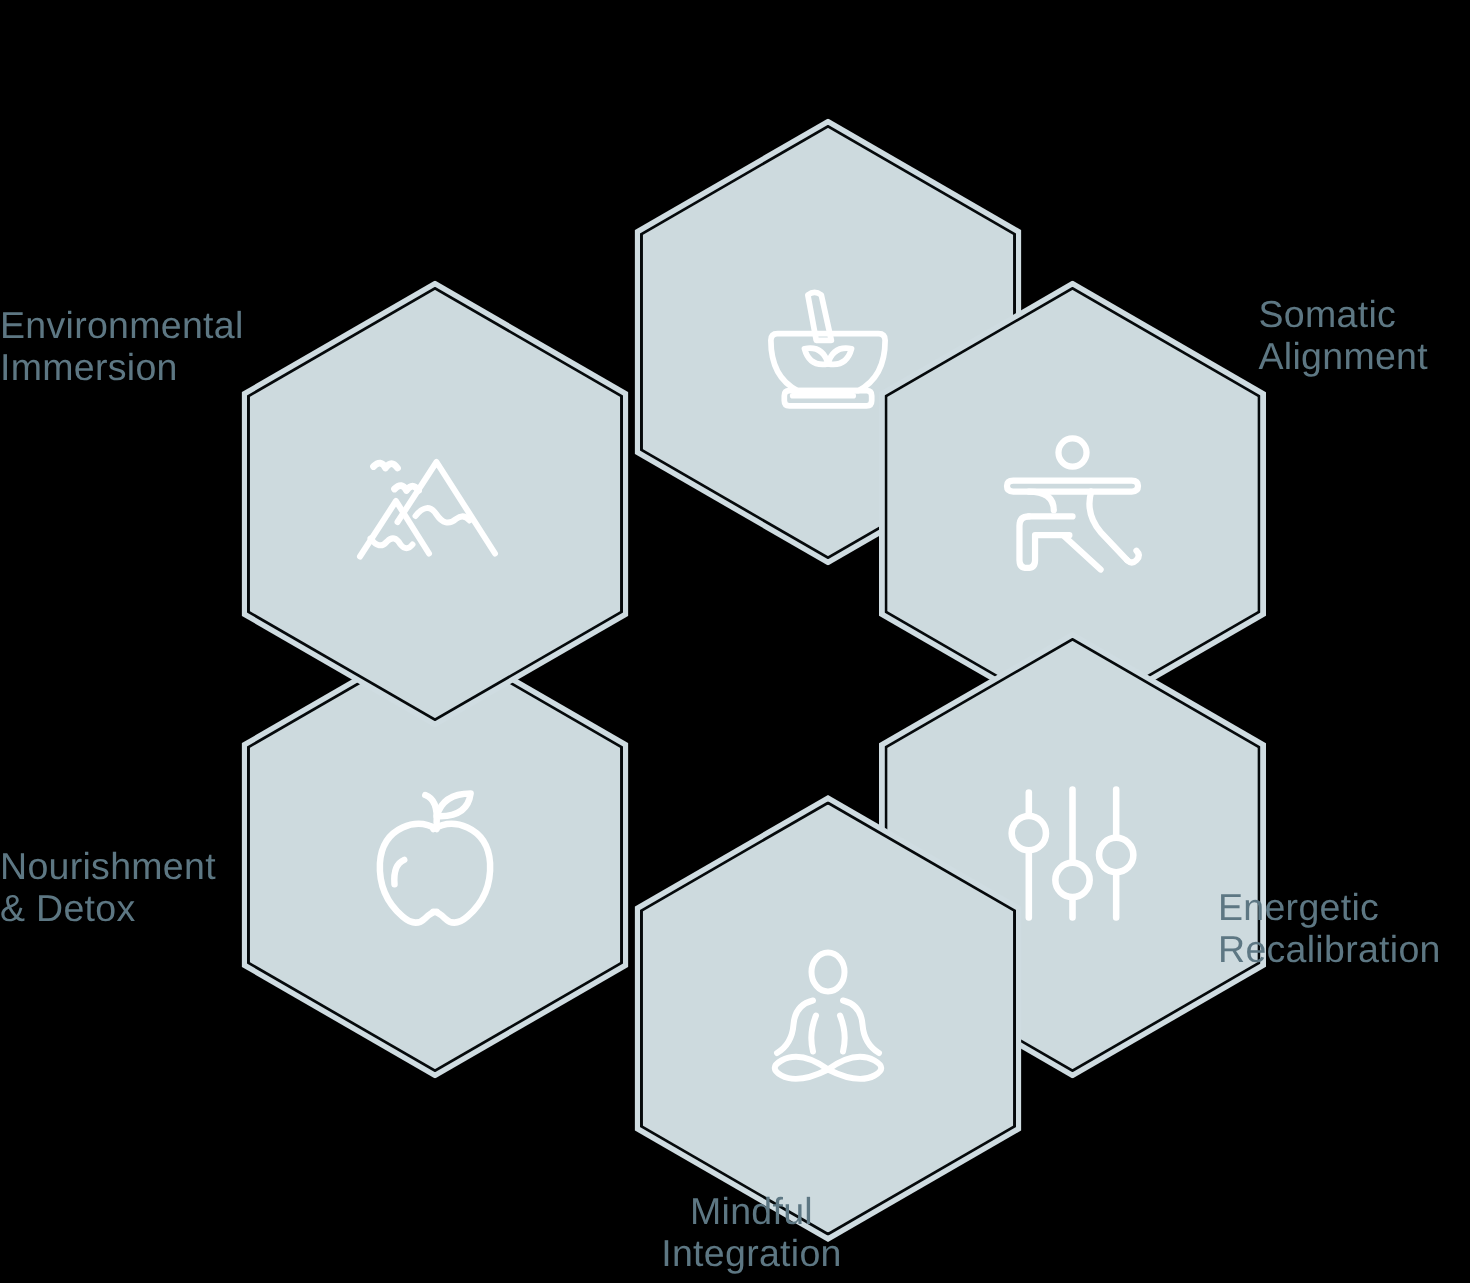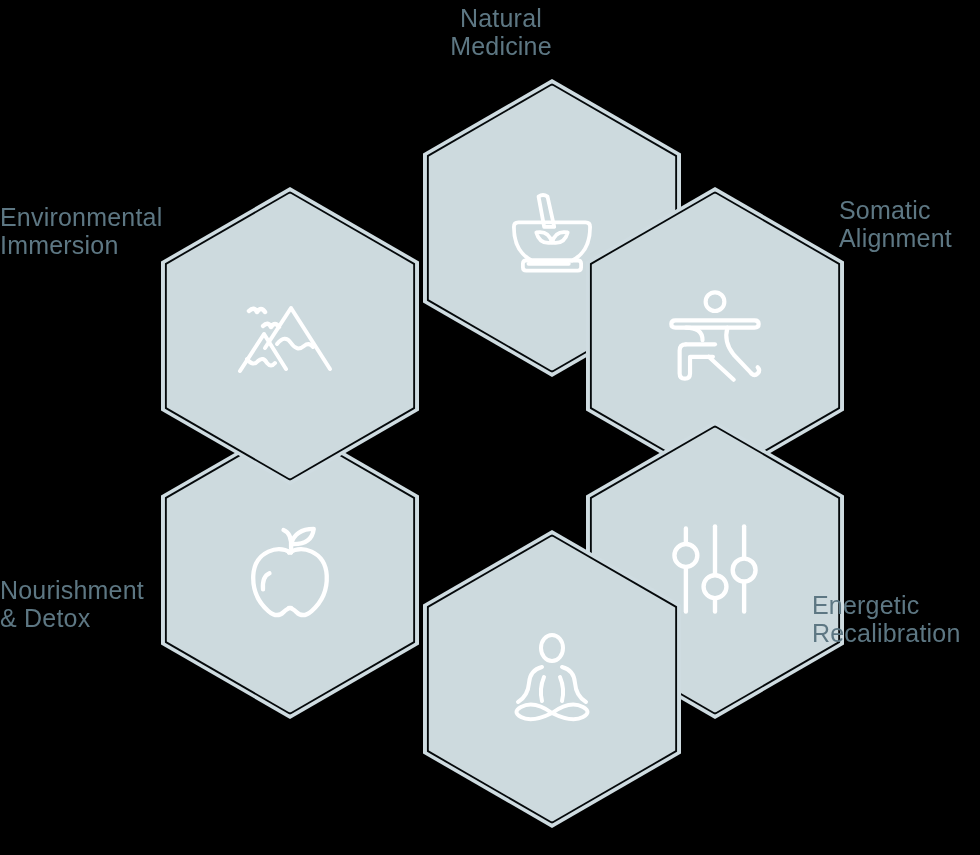--- a/index.html
+++ b/index.html
@@ -207,29 +207,29 @@
         <path d="M15 73 q6 8 11 2 q5 -5 9 2 q4 5 8 0"></path>
 
         <path d="M45 58 q8 -10 14 -1 q6 9 13 3 q5 -4 9 1"></path>
 
         <path d="M17 25 q5 -5 8 1 q4 -6 8 0" stroke-width="4.5"></path>
         <path d="M31 40 q5 -5 8 1 q4 -6 8 0" stroke-width="4.5"></path>
       </svg>
     </div>
   </div>
 
-  <div class="hex-label lbl-top" style="left:372px; top:4px; width:258px;">Natural
-Medicine</div>
 
   <div class="hex-label lbl-right" style="left:824px; top:196px; width:156px;margin-left:15px;">Somatic
 Alignment</div>
 
   <div class="hex-label lbl-right" style="left:812px; top:591px; width:170px;">Energetic
 Recalibration</div>
 
-
-  <div class="hex-label lbl-left" style="left:0px; top:576px; width:172px;">Nourishment
+  <div class="hex-label lbl-bottom" style="left:372px; top:794px; width:258px;">Mindful
+Integration</div>
+
+  <div class="hex-label lbl-left" style="left:0px; top:564px; width:172px;">Nourishment
 &amp; Detox</div>
 
   <div class="hex-label lbl-left" style="left:0px; top:203px; width:173px;">Environmental
 Immersion</div>
 
 </div>
 
 </body></html>

